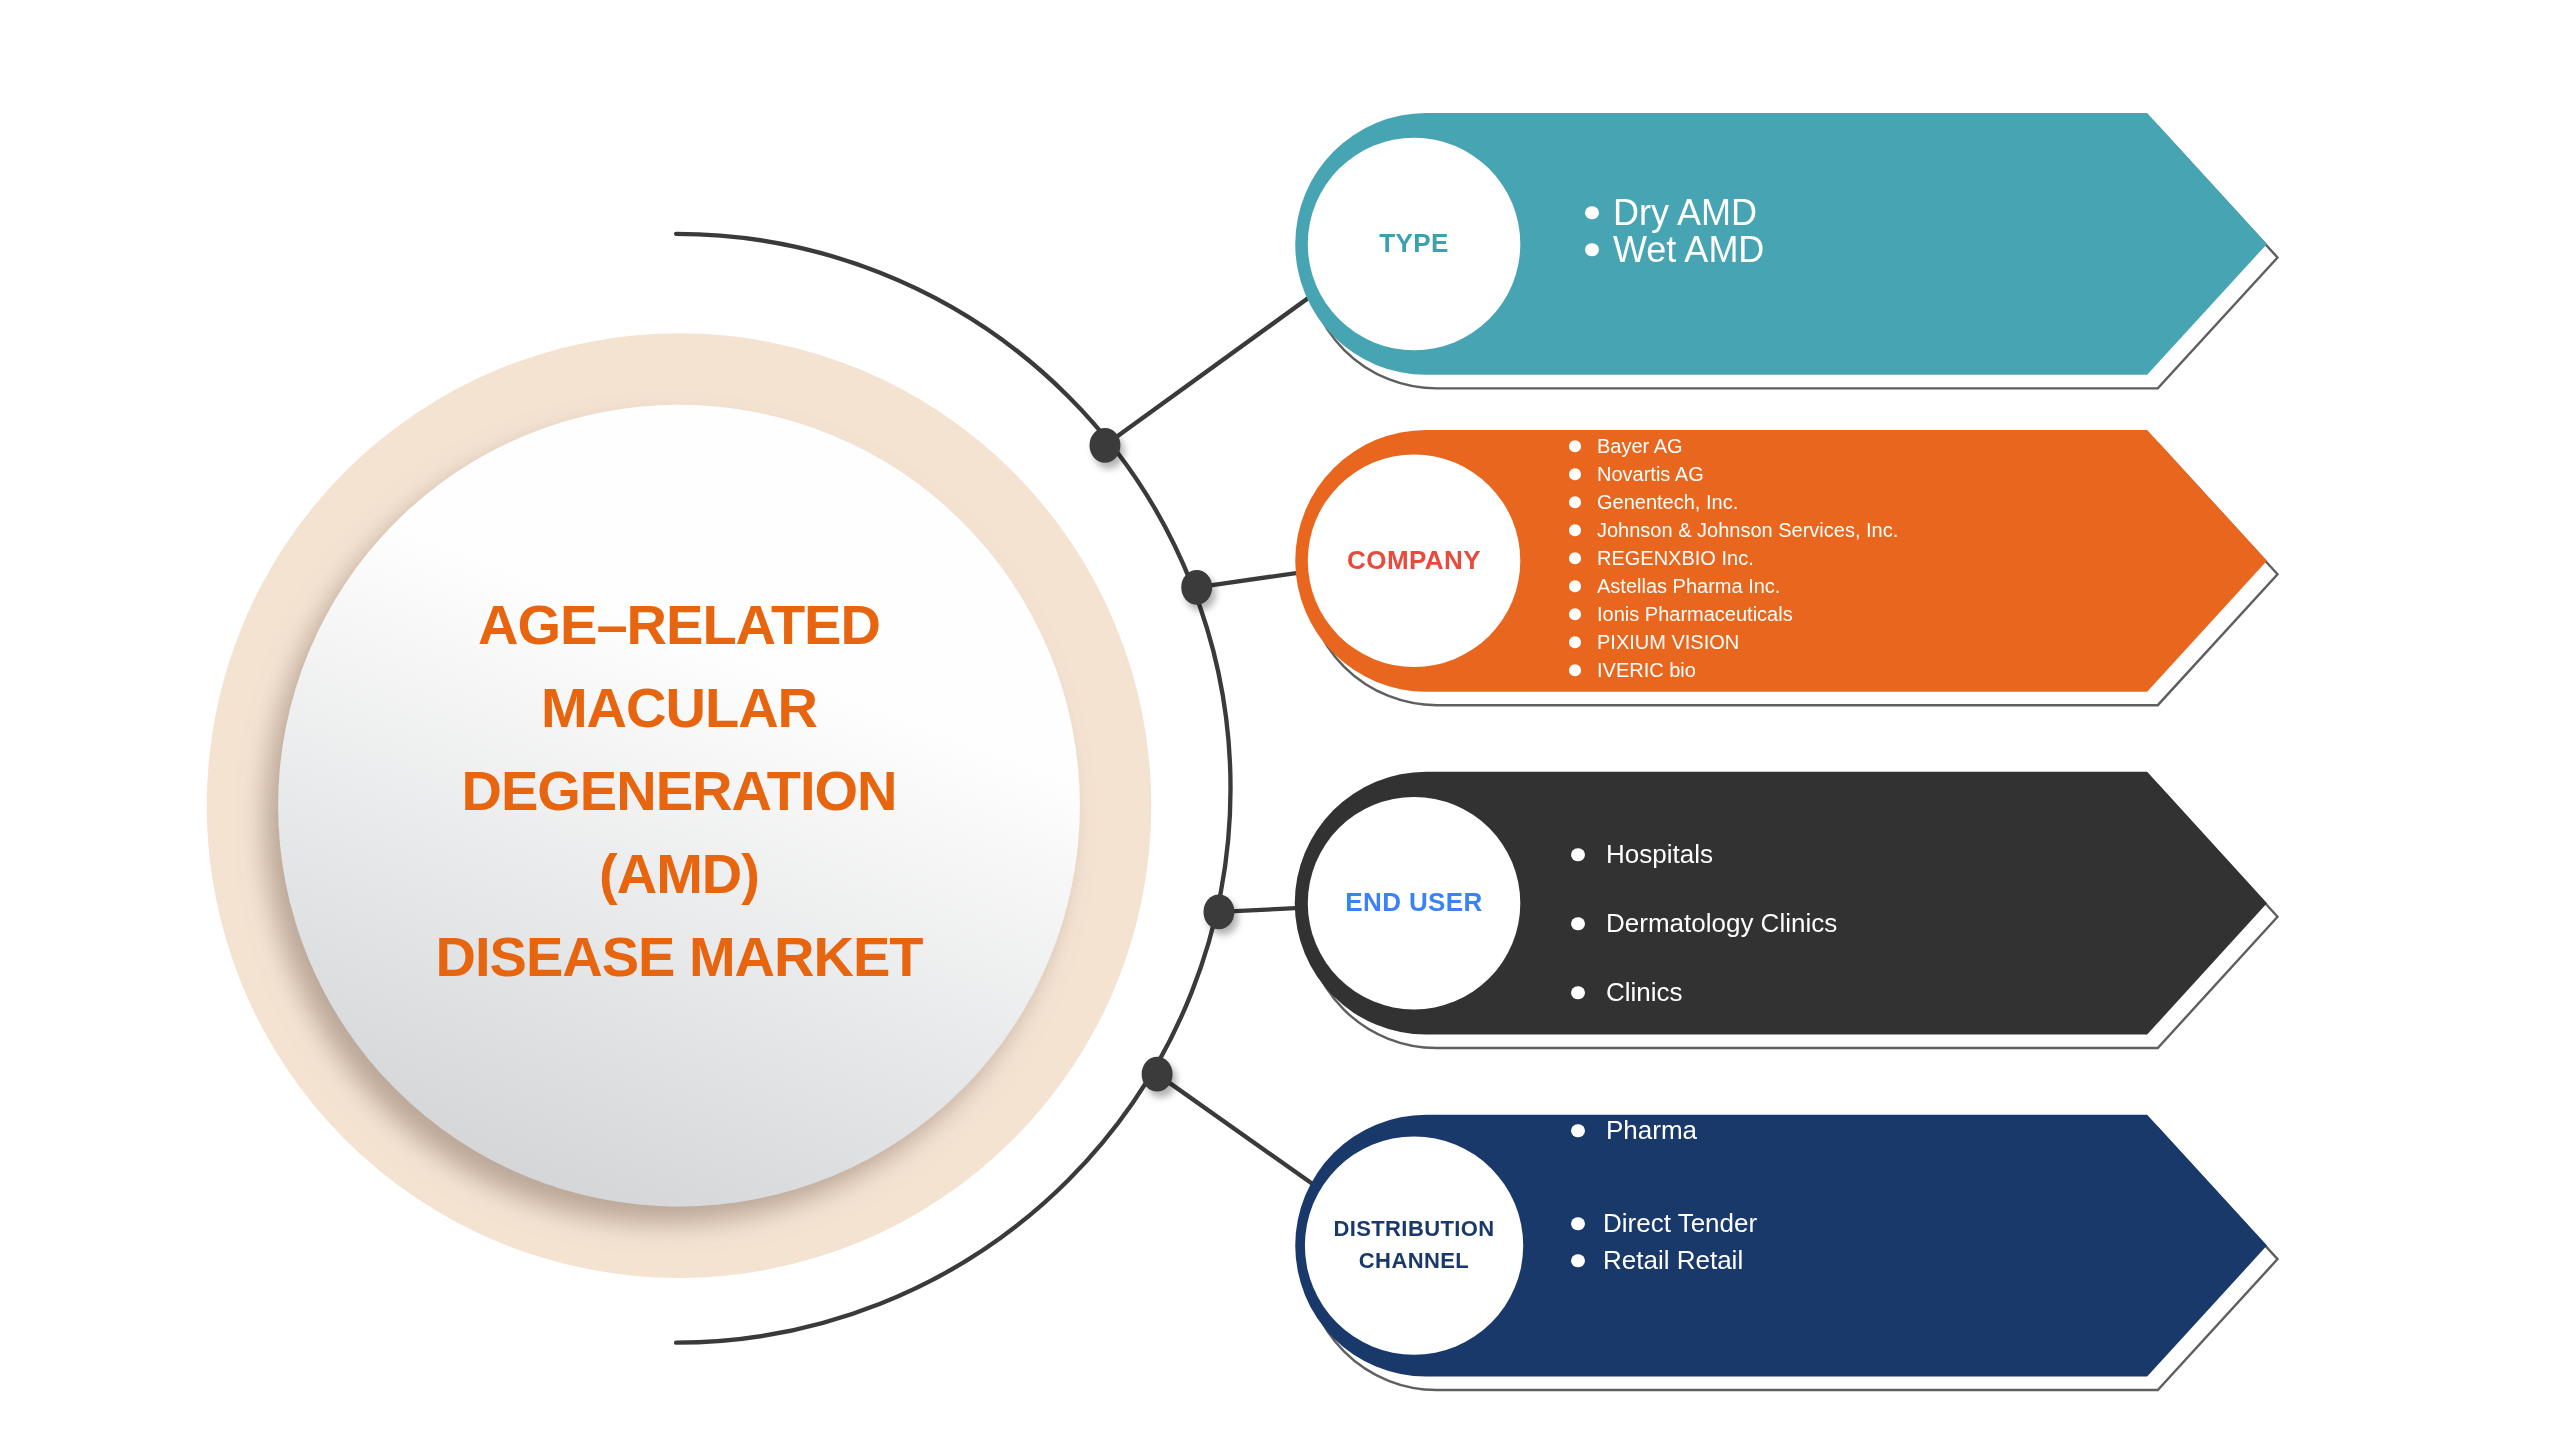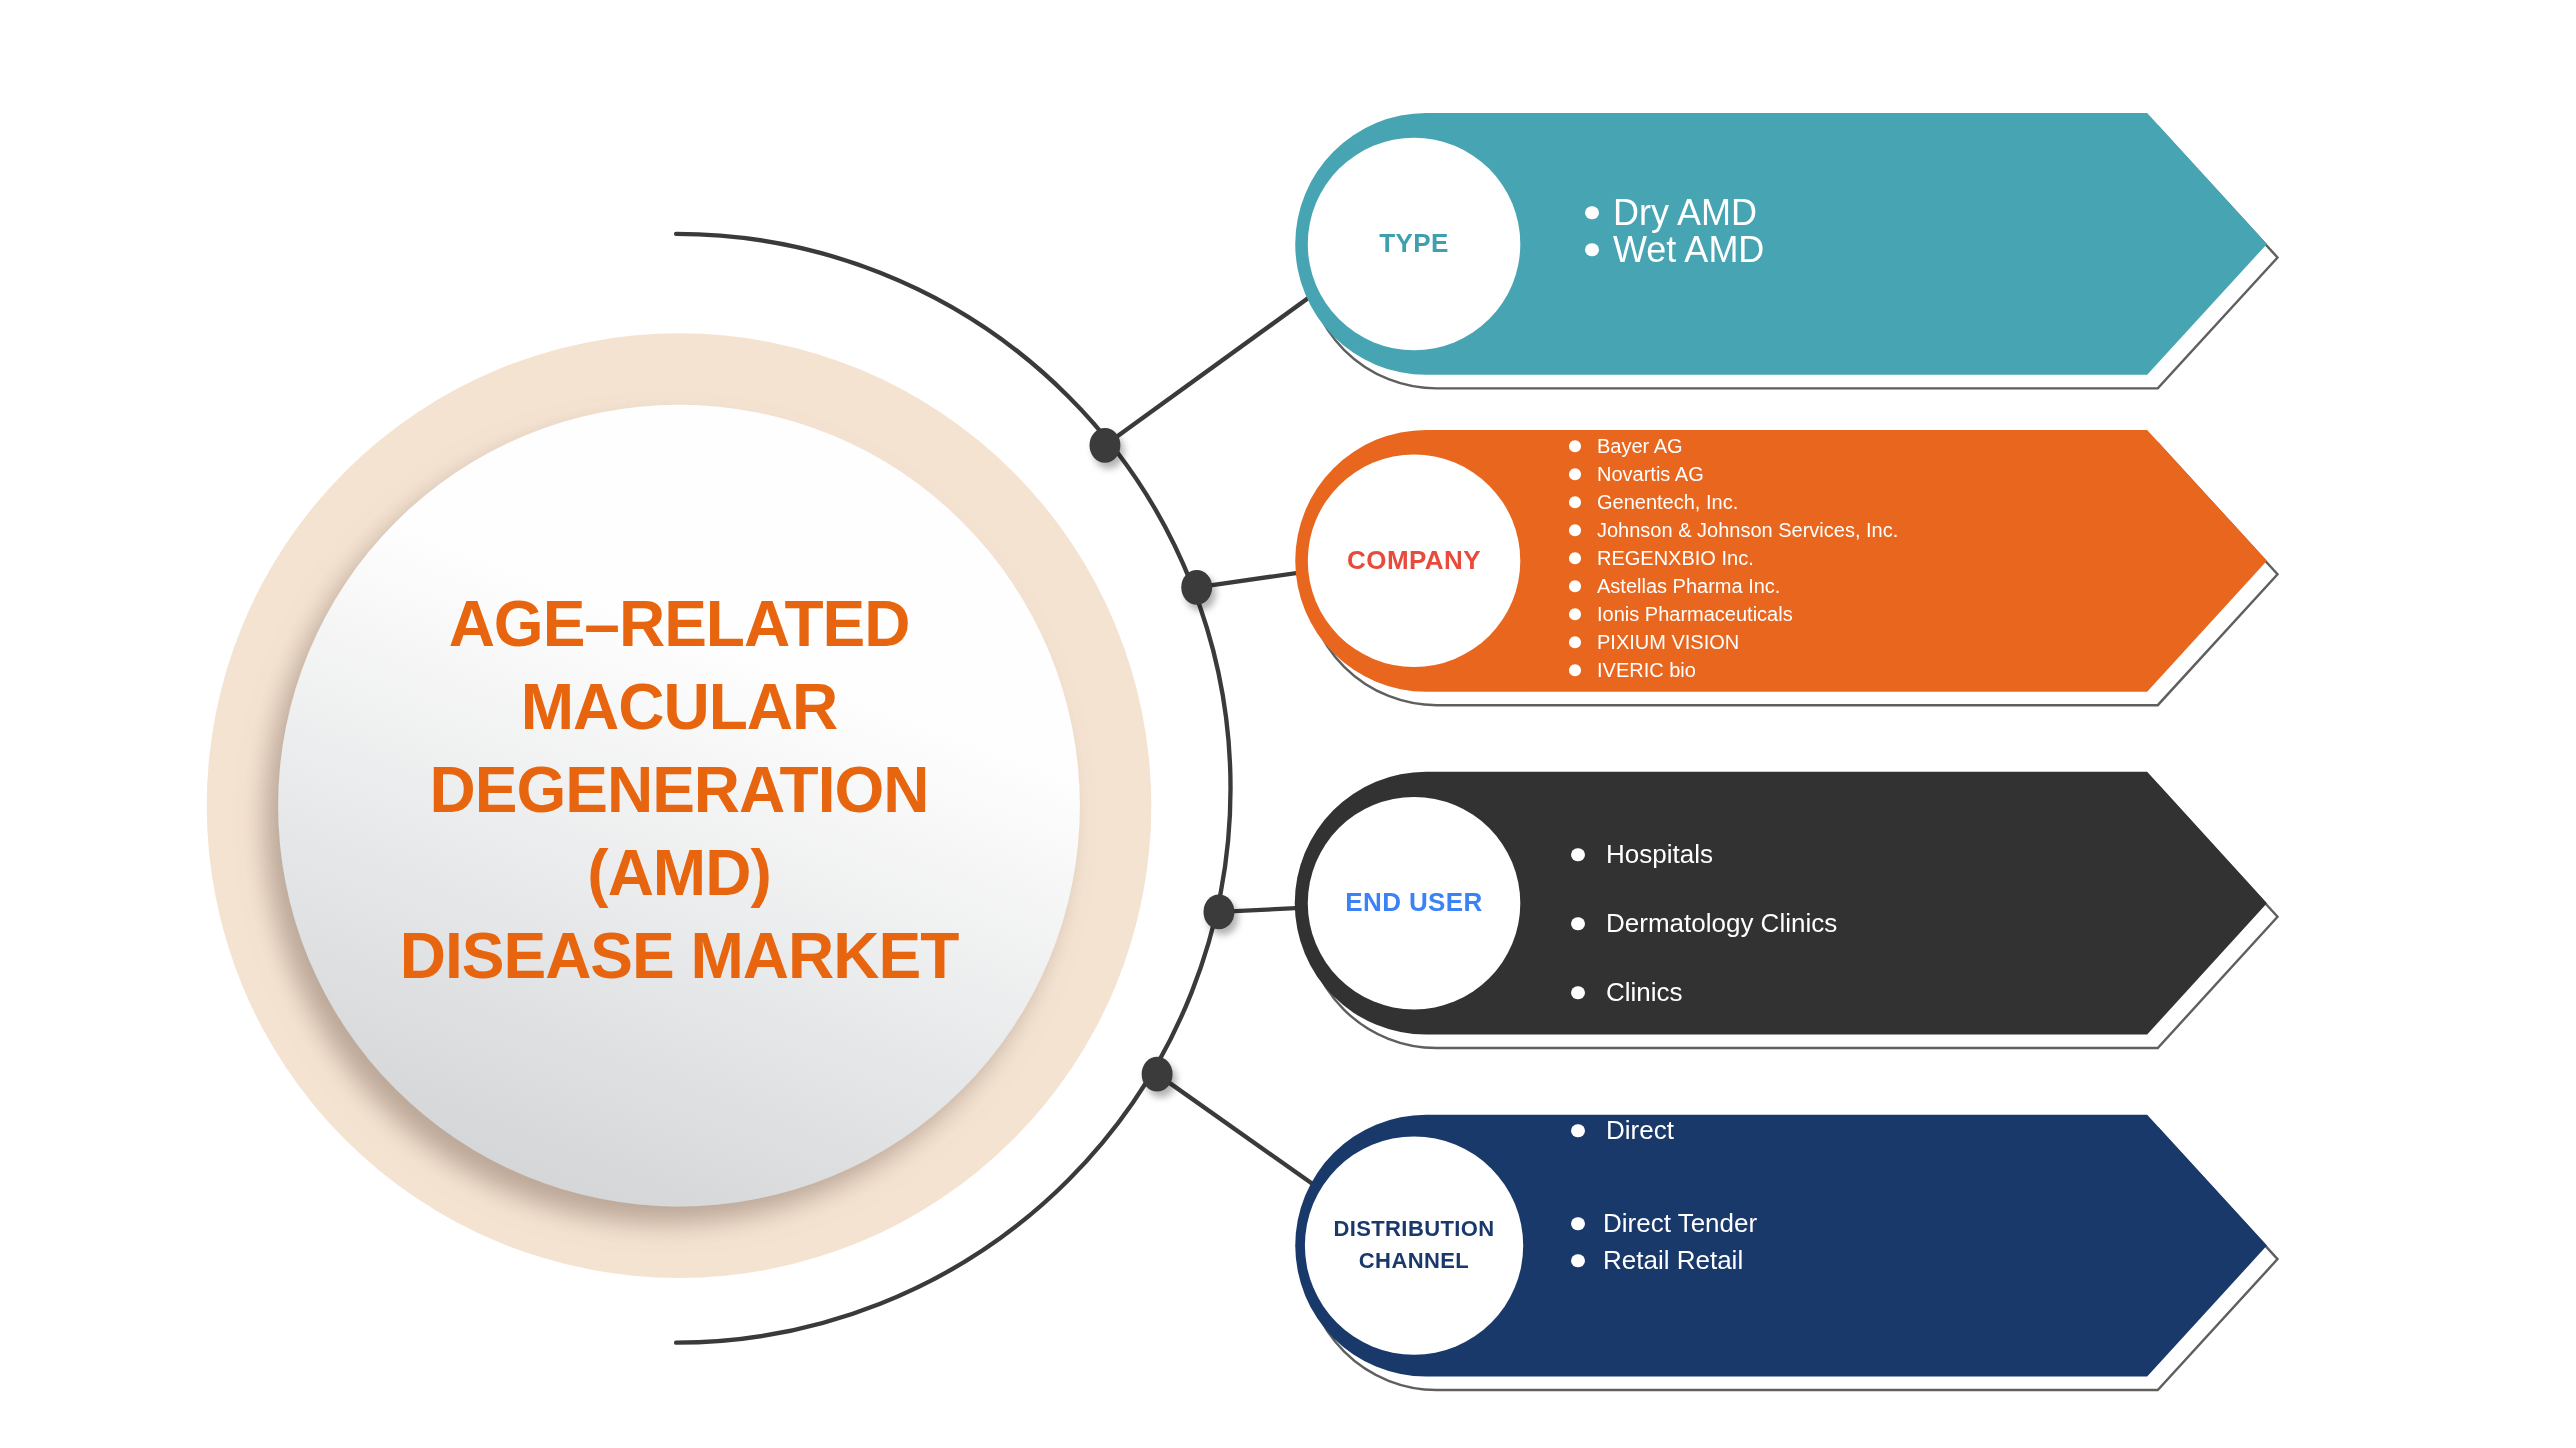--- a/index.html
+++ b/index.html
@@ -13,21 +13,21 @@
   }
   svg.layer { position: absolute; left: 0; top: 0; width: 2576px; height: 1449px; }
 
   
   .title {
     position: absolute;
     left: 679px; top: 790px;
     transform: translate(-50%, -50%);
     text-align: center;
     font-weight: bold;
-    font-size: 64px;
+    font-size: 56px;
     line-height: 83px;
     letter-spacing: -1px;
     white-space: nowrap;
   }
 
   
   .circle-label {
     position: absolute;
     width: 222px;
     transform: translate(-50%, -50%);
@@ -165,21 +165,21 @@
     <li>Ionis Pharmaceuticals</li>
     <li>PIXIUM VISION</li>
     <li>IVERIC bio</li>
   </ul>
 
   <ul class="items" id="items-end-user">
     <li>Hospitals</li>
     <li>Dermatology Clinics</li>
     <li>Clinics</li>
     <li>Academic And Private Research  Institutes</li>
-    <li>Direct</li>
+    <li>Pharma</li>
   </ul>
 
   <ul class="items" id="items-distribution">
     <li>Direct Tender</li>
     <li>Retail Retail</li>
   </ul>
 
 </div>
 
 

